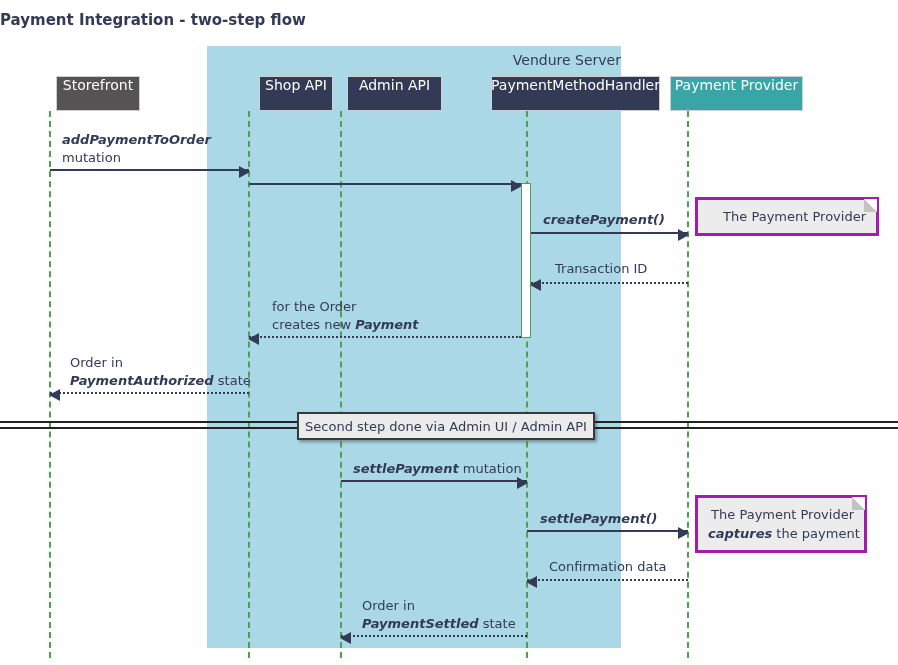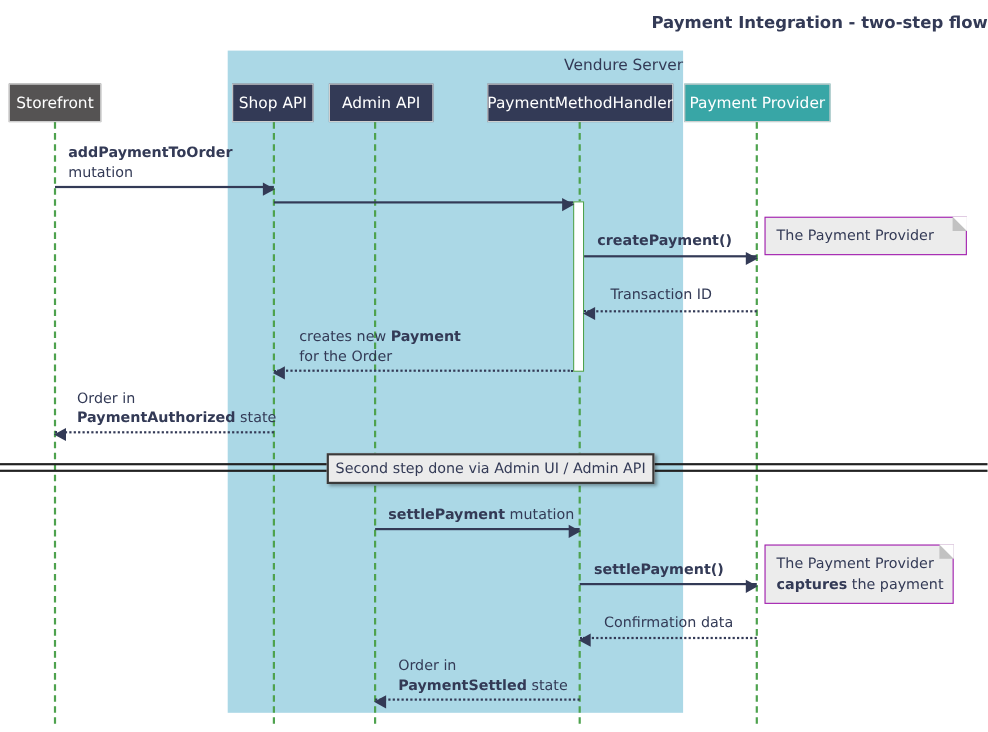--- a/index.html
+++ b/index.html
@@ -2,77 +2,78 @@
 <html style="--navy: #333A56; --gray: #555353; --teal: #38A6A6; --lightblue: #ABD8E6; --green: #4EA24E; --noteBg: #ECECEC;"><head>
 <meta charset="utf-8">
 <style>
   html,body{margin:0;padding:0;background:#fff;}
   .canvas{
     position:relative;width:898px;height:665px;background:#fff;overflow:hidden;
     font-family:"DejaVu Sans","Liberation Sans",sans-serif;
     color:var(--navy,#333A56);
   }
   .title{
-    position:absolute;left:0;top:11px;width:898px;text-align:right;
+    position:absolute;left:0;top:11px;width:898px;text-align:left;
     font-size:15px;font-weight:bold;color:var(--navy,#333A56);
   }
   .frame{
     position:absolute;left:207px;top:46px;width:414px;height:602px;
     background:var(--lightblue,#ABD8E6);
   }
   .frame-label{
     position:absolute;left:0;top:6px;width:100%;text-align:right;
     font-size:14px;color:var(--navy,#333A56);
   }
   .lifeline{
     position:absolute;top:111px;height:547px;width:0;
     border-left:2px dashed var(--green,#4EA24E);
   }
   .participant{
-    position:absolute;top:76px;height:35px;display:flex;align-items:center;justify-content:center;
-    color:#fff;font-size:14px;border:1px solid #cfcfcf;box-sizing:border-box;
+    position:absolute;top:76px;height:35px;display:flex;align-items:flex-start;justify-content:center;
+    color:#fff;font-size:14px;border:1px solid #cfcfcf;box-sizing:border-box;margin-left:48px;
   }
   .p-navy{background:var(--navy,#333A56);}
   .p-gray{background:var(--gray,#555353);}
   .p-teal{background:var(--teal,#38A6A6);}
   .activation{
     position:absolute;left:521px;top:183px;width:10px;height:155px;
     background:#fff;border:1px solid var(--green,#4EA24E);box-sizing:border-box;
   }
   .arrow{position:absolute;height:0;border-top:2px solid var(--navy,#333A56);}
   .arrow.dotted{border-top-style:dotted;}
   .head-r{position:absolute;right:-1px;top:-5px;width:0;height:0;
     border-top:6px solid transparent;border-bottom:6px solid transparent;
     border-left:11px solid var(--navy,#333A56);}
   .head-l{position:absolute;left:-1px;top:-5px;width:0;height:0;
     border-top:6px solid transparent;border-bottom:6px solid transparent;
     border-right:11px solid var(--navy,#333A56);}
   .msg-label{position:absolute;font-size:13px;line-height:18px;white-space:nowrap;color:var(--navy,#333A56);}
   .note{
-    position:absolute;background:var(--noteBg,#ECECEC);border:1px solid #a21caf;
+    position:absolute;background:var(--noteBg,#ECECEC);border:3px solid #a21caf;
     padding:7px 10px;font-size:13px;line-height:19px;white-space:nowrap;box-sizing:border-box;
     color:var(--navy,#333A56);
+    text-align:right;
   }
   .note::before{
     content:"";position:absolute;top:-1px;right:-1px;width:0;height:0;
     border-style:solid;border-width:0 13px 13px 0;
     border-color:#fff #fff #c2c2c2 #c2c2c2;
   }
   .divider-lines{
     position:absolute;left:0;top:421px;width:898px;height:4px;
     border-top:2px solid #222;border-bottom:2px solid #222;
   }
   .divider-box{
     position:absolute;left:297px;top:412px;width:298px;height:28px;
     background:#EBEBEB;border:2px solid #3a3a3a;box-sizing:border-box;
     display:flex;align-items:center;justify-content:center;
     font-size:13px;color:var(--navy,#333A56);
     box-shadow:2px 2px 3px rgba(0,0,0,0.35);
   }
-  b{font-weight:bold;}
+  b{font-weight:bold;font-style:italic;}
 </style>
 </head>
 <body>
 
 <div class="canvas">
 
   <div class="title">Payment Integration - two-step flow</div>
 
   <div class="frame">
     <div class="frame-label">Vendure Server</div>
@@ -126,22 +127,22 @@
   </div>
 
   <div class="msg-label" style="left:555px;top:260px">
     <span>Transaction ID</span>
   </div>
   <div class="arrow dotted" style="left:531px;top:282px;width:157px">
     <span class="head-l"></span>
   </div>
 
   <div class="msg-label" style="left:272px;top:298px">
+    <div>for the Order</div>
     <div><span>creates new </span><b>Payment</b></div>
-    <div>for the Order</div>
   </div>
   <div class="arrow dotted" style="left:249px;top:336px;width:272px">
     <span class="head-l"></span>
   </div>
 
   <div class="msg-label" style="left:70px;top:354px">
     <div>Order in</div>
     <div><b>PaymentAuthorized</b><span> state</span></div>
   </div>
   <div class="arrow dotted" style="left:50px;top:392px;width:199px">

